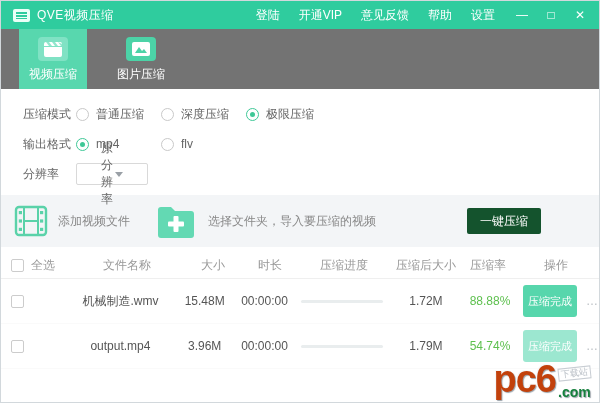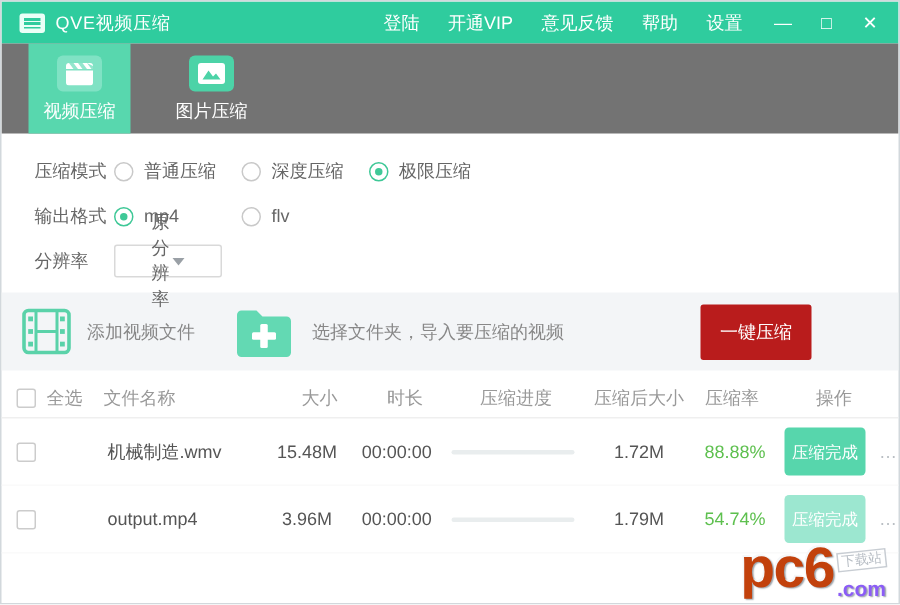--- a/index.html
+++ b/index.html
@@ -38,48 +38,48 @@
   .select { width:72px; height:22px; border:1px solid #d9d9d9; border-radius:2px; font-size:12px; color:#666;
       display:flex; align-items:center; justify-content:space-between; padding:0 24px; background:#fff; cursor:pointer; }
   .caret { width:0; height:0; border-left:4px solid transparent; border-right:4px solid transparent; border-top:5px solid #9aa0a6; }
 
   
   .action-row { height:52px; background:#f3f5f7; display:flex; align-items:center; padding:0 58px 0 13px; margin-top:6px; }
   .add-label { font-size:12px; color:#888; margin:0 26px 0 10px; }
   .import-label { font-size:12px; color:#888; margin-left:12px; }
   .folder-btn { cursor:pointer; display:flex; }
   .film-icon { cursor:pointer; display:flex; }
-  .compress-all { margin-left:auto; width:74px; height:37px; background:#b91c1c; color:#fff; font-size:12px; border:none; border-radius:2px; cursor:pointer; }
+  .compress-all { margin-left:auto; width:74px; height:26px; background:#14532d; color:#fff; font-size:12px; border:none; border-radius:2px; cursor:pointer; }
 
   
   .table { margin-top:6px; }
   .thead { display:flex; align-items:center; height:26px; padding-left:10px; color:#999; font-size:12px; border-bottom:1px solid #efefef; }
   .trow { display:flex; align-items:center; height:45px; padding-left:10px; font-size:12px; color:#555; border-bottom:1px solid #fafafa;gap:12px; }
   .c-check { width:58px; display:flex; align-items:center; gap:7px; }
   .cb { width:13px; height:13px; border:1px solid #ccc; border-radius:2px; background:#fff; cursor:pointer; flex:0 0 auto; }
-  .c-name { width:116px; }
+  .c-name { width:116px; text-align:center; }
   .c-size { width:56px; text-align:center; }
   .c-dur { width:58px; text-align:center; }
   .c-prog { width:90px; display:flex; justify-content:center; }
   .pline { width:82px; height:3px; border-radius:2px; background:#e9edee; overflow:hidden; }
   .pfill { height:100%; background:#56b3ac; border-radius:2px; }
   .c-after { width:74px; text-align:center; }
   .c-ratio { width:50px; text-align:center; color:#5ec04f; }
   .c-op { flex:1; display:flex; align-items:center; justify-content:center; gap:9px; }
   .btn-done { width:54px; height:32px; border-radius:3px; background:#57d6ac; color:#fff; font-size:11px; border:none; cursor:pointer; }
   .btn-done.light { background:#9ce7d0; }
   .more-dots { color:#b9bec3; font-size:12px; letter-spacing:1px; cursor:pointer; }
 
   
   .watermark { position:absolute; right:8px; bottom:2px; display:flex; align-items:flex-start; pointer-events:none; }
   .wm-main { font-size:38px; font-weight:bold; color:#c2410c; line-height:.85;
       text-shadow:-1px -1px 0 #f5f7f9, 1px 1px 1px #9aa1a8; letter-spacing:-1px; }
   .wm-side { display:flex; flex-direction:column; align-items:flex-start; margin-left:2px; }
   .wm-badge { font-size:9px; color:#b8bec5; border:1px solid #c8cdd3; padding:0 2px; line-height:11px; transform:rotate(-6deg); margin-top:4px; }
-  .wm-com { font-size:14px; font-weight:bold; color:#8b5cf6; text-shadow:1px 1px 1px #9aa1a8; margin-top:4px; }
+  .wm-com { font-size:14px; font-weight:bold; color:#15803d; text-shadow:1px 1px 1px #9aa1a8; margin-top:4px; }
 </style>
 </head>
 <body>
 
 <div class="window">
 
   <div class="titlebar">
     <span class="app-icon"></span>
     <span class="title-text">QVE视频压缩</span>
     <div class="title-menu">

